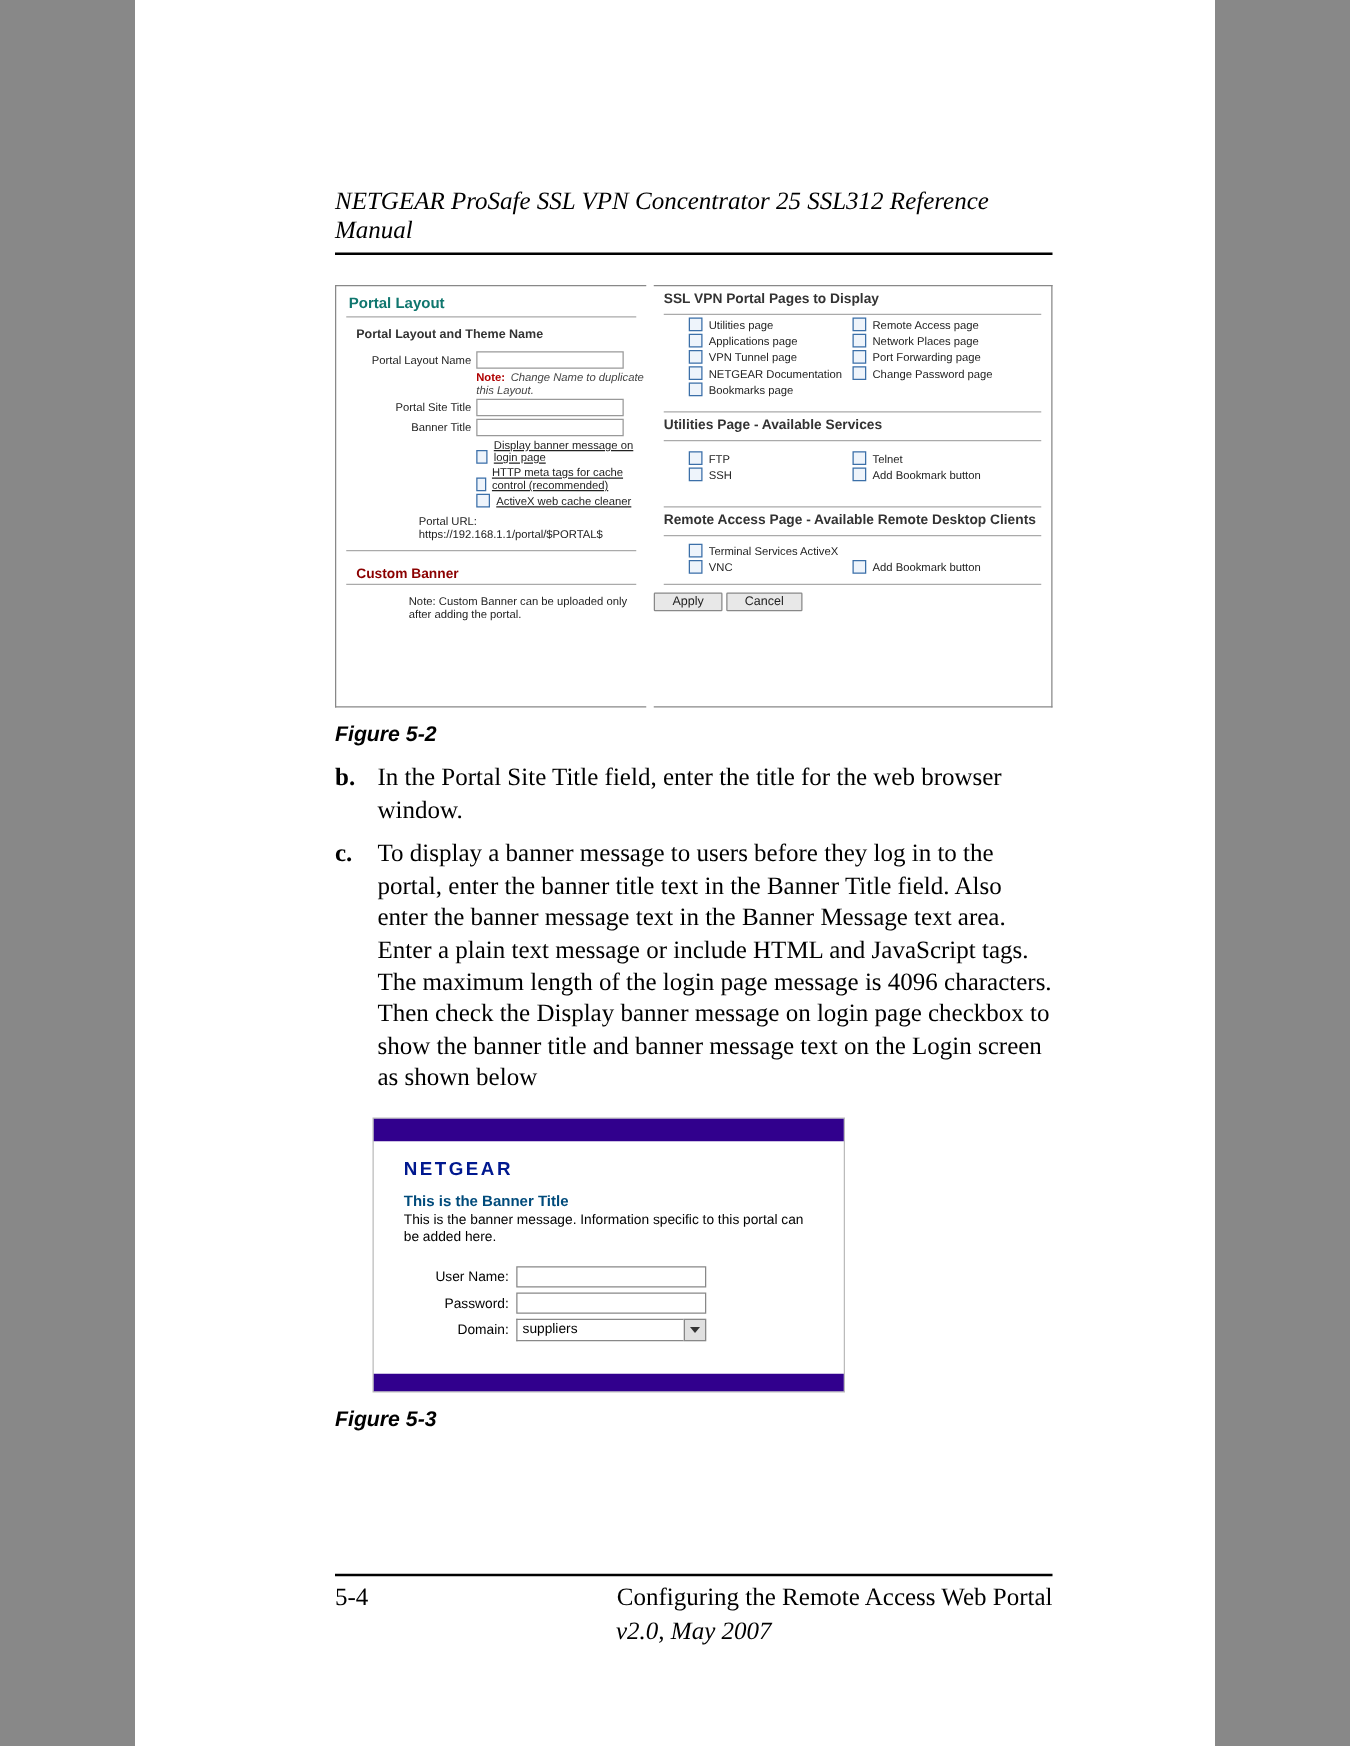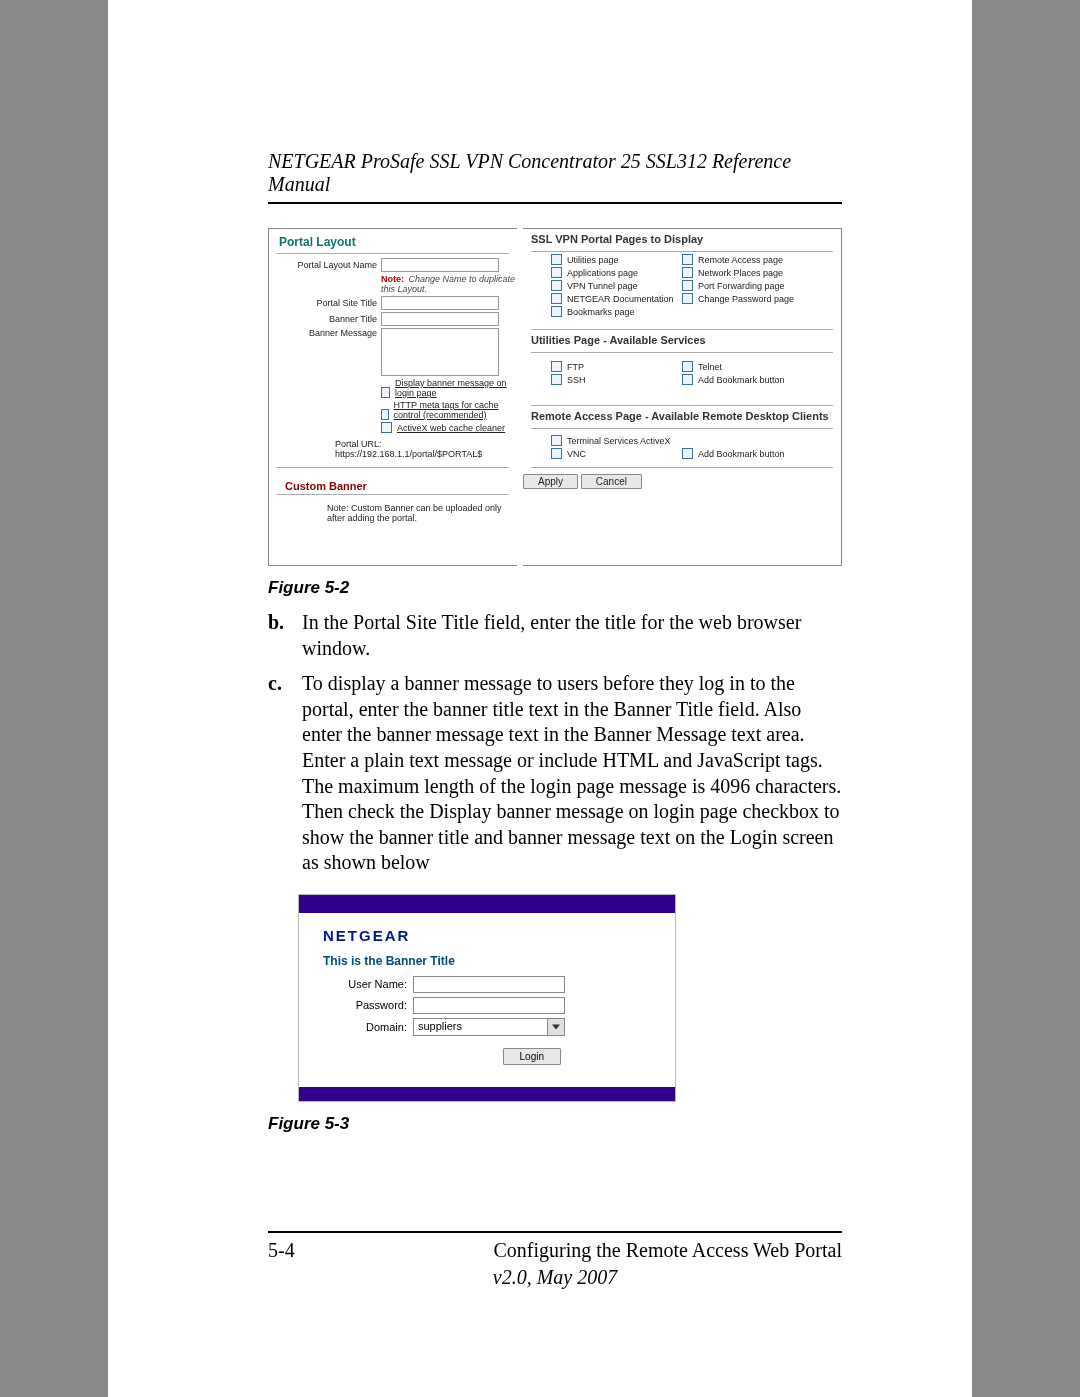--- a/index.html
+++ b/index.html
@@ -311,21 +311,21 @@
   height: 14px;
   background: #31008d;
   margin-top: 14px;
 }
 
 
 .footer {
   position: absolute;
   left: 160px;
   right: 130px;
-  bottom: 108px;
+  bottom: 80px;
 }
 .foot-rule {
   border: none;
   border-top: 2.5px solid #000;
   margin: 0 0 6px 0;
 }
 .foot-line {
   display: flex;
   justify-content: space-between;
   font-size: 20px;
@@ -344,40 +344,35 @@
   <div class="running-head">NETGEAR ProSafe SSL VPN Concentrator 25 SSL312 Reference Manual</div>
   <hr class="head-rule">
 
   <div class="content">
 
     <div class="fig52">
 
       <div class="panel panel-left">
         <div class="panel-section-title">Portal Layout</div>
         <hr>
+        <div class="subheader">Portal Layout and Theme Name</div>
 
         <div class="form-row">
           <div class="form-label">Portal Layout Name</div>
           <div class="form-input"><input type="text" style=""></div>
         </div>
         <div class="note-italic"><span class="red">Note:</span><span> Change Name to duplicate this Layout.</span></div>
 
         <div class="form-row">
           <div class="form-label">Portal Site Title</div>
           <div class="form-input"><input type="text" style=""></div>
         </div>
         <div class="form-row">
           <div class="form-label">Banner Title</div>
           <div class="form-input"><input type="text" style=""></div>
-        </div>
-        <div class="form-row">
-          <div class="form-label" style="align-self:flex-start;">Banner Message</div>
-          <div class="form-textarea-wrap">
-              <div class="form-textarea"></div>
-            </div>
         </div>
 
         <div class="cb-row">
             <span class="cb"></span>
             <span>Display banner message on login page</span>
           </div>
         <div class="cb-row">
             <span class="cb"></span>
             <span>HTTP meta tags for cache control (recommended)</span>
           </div>
@@ -510,43 +505,41 @@
       <div class="body-item">
         <div class="marker">c.</div>
         <div class="text">To display a banner message to users before they log in to the portal, enter the banner title text in the Banner Title field. Also enter the banner message text in the Banner Message text area. Enter a plain text message or include HTML and JavaScript tags. The maximum length of the login page message is 4096 characters. Then check the Display banner message on login page checkbox to show the banner title and banner message text on the Login screen as shown below</div>
       </div>
     </div>
 
     <div class="fig53">
       <div class="topbar"></div>
       <div class="logo">NETGEAR</div>
       <div class="banner-title">This is the Banner Title</div>
+      <div class="banner-msg">This is the banner message. Information specific to this portal can be added here.</div>
       <div class="login-form">
         <div class="lrow">
           <div class="llabel">User Name:</div>
           <div class="linput"><input type="text" style=""></div>
         </div>
         <div class="lrow">
           <div class="llabel">Password:</div>
           <div class="linput"><input type="password" style=""></div>
         </div>
         <div class="lrow">
           <div class="llabel">Domain:</div>
           <div class="select-wrap">
             <div class="select-box">suppliers</div>
             <div class="select-btn">
               <svg viewBox="0 0 10 6">
                   <path d="M0 0 L10 0 L5 6 Z" fill="#333"></path>
                 </svg>
             </div>
           </div>
         </div>
-        <div class="login-btn-row">
-          <span class="btn" style="padding:2px 16px;">Login</span>
-        </div>
       </div>
       <div class="bottombar"></div>
     </div>
 
     <div class="fig-caption">Figure 5-3</div>
 
   </div>
 
   <div class="footer">
     <hr class="foot-rule">

